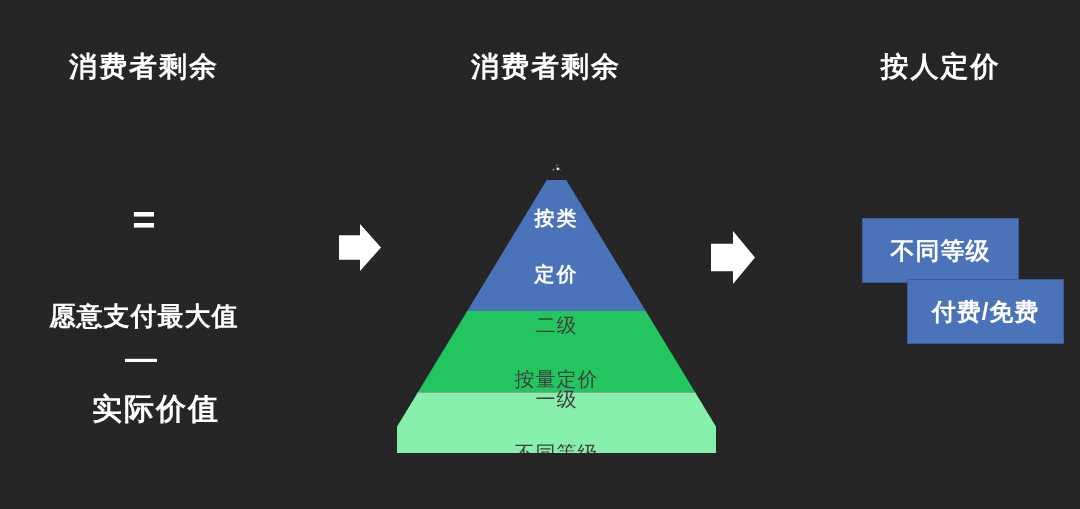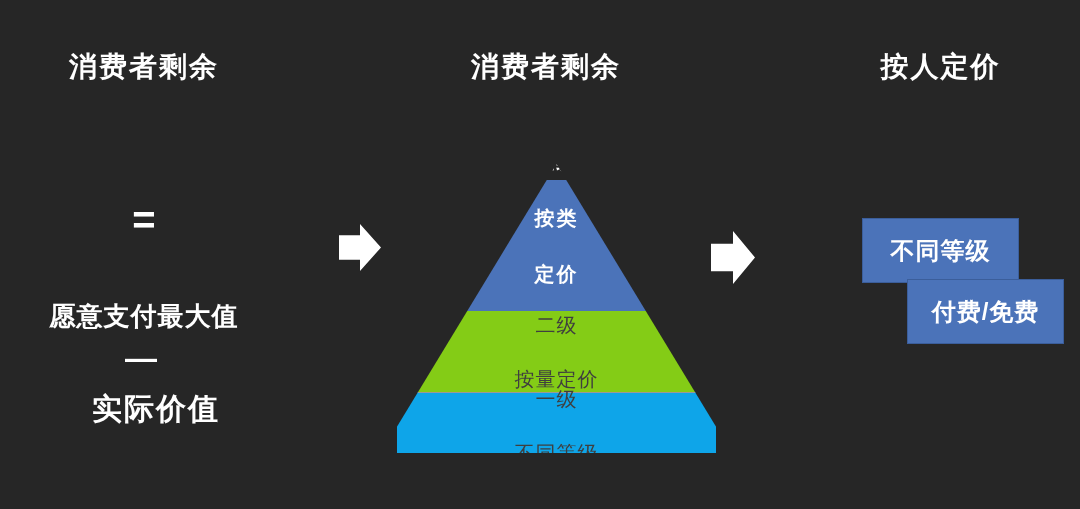--- a/index.html
+++ b/index.html
@@ -64,30 +64,30 @@
     color: #ffffff;
     font-size: 20px;
     font-weight: 700;
     line-height: 24px;
     justify-content: flex-end;
     padding-bottom: 9px;
     letter-spacing: 2px;
   }
   #pyramid-level-2 {
     height: 81px;
-    background: #84cc16;
+    background: #22c55e;
     color: #3f3f3f;
     font-size: 20px;
     line-height: 22px;
     justify-content: center;
     letter-spacing: 1px;
   }
   #pyramid-level-1 {
     height: 66px;
-    background: #0ea5e9;
+    background: #86efac;
     color: #3f3f3f;
     font-size: 20px;
     line-height: 22px;
     justify-content: center;
     border-top: 1px solid #999999;
     letter-spacing: 1px;
   }
 
   
   .member-box {

